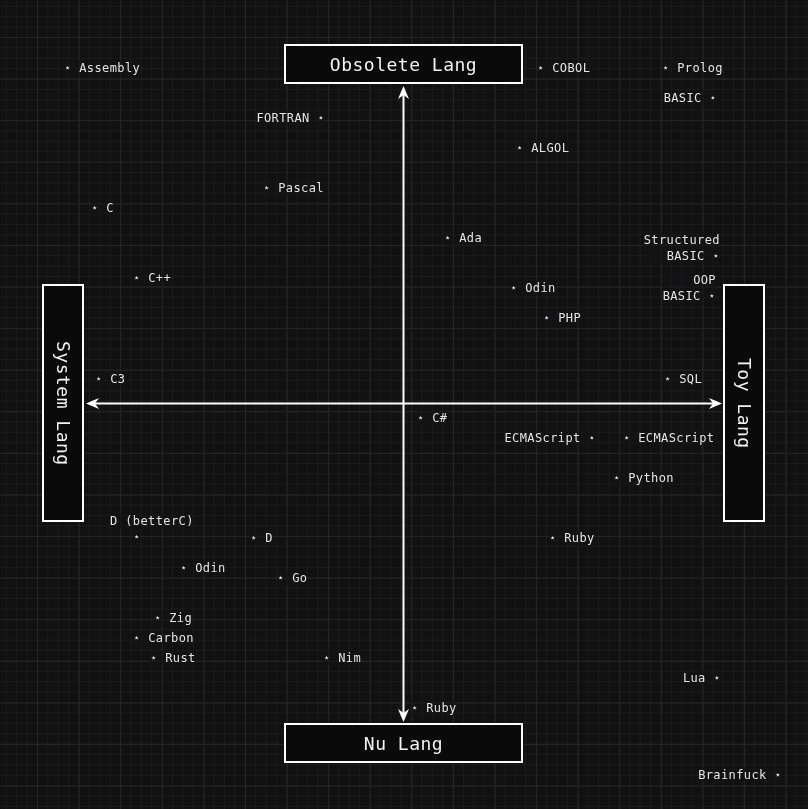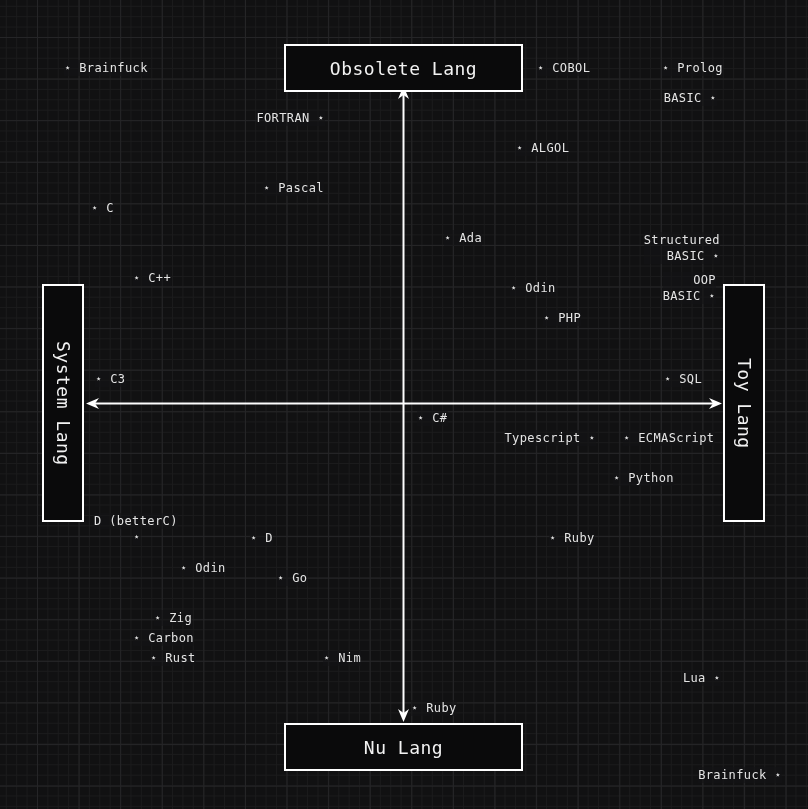--- a/index.html
+++ b/index.html
@@ -30,21 +30,21 @@
   .axis-box{
     position:absolute;
     background:var(--box-fill);
     border:2px solid var(--box-border);
     color:#f2f2f2;
     display:flex;align-items:center;justify-content:center;
     font-size:18px;letter-spacing:0.5px;
     box-sizing:border-box;
     white-space:pre;
   }
-  .axis-box.h{width:239px;height:48px;left:284px;}
+  .axis-box.h{width:239px;height:40px;left:284px;}
   .axis-box.top{top:44px;}
   .axis-box.bottom{top:723px;}
   .axis-box.v{width:42px;height:238px;top:284px;writing-mode:vertical-rl;}
   .axis-box.left{left:42px;}
   .axis-box.right{left:723px;}
   .point{
     position:absolute;
     transform:translateY(-50%);
     color:var(--text);
     font-size:12px;
@@ -79,41 +79,41 @@
 
   <div class="axis-box v left">
     <span>System Lang</span>
   </div>
 
   <div class="axis-box v right">
     <span>Toy Lang</span>
   </div>
 
   <div>
-      <div class="point left" style="top: 68px; left: 64px;"><div>⋆ Brainfuck</div></div>
+      <div class="point left" style="top: 68px; left: 64px;"><div>⋆ Assembly</div></div>
       <div class="point left" style="top: 68px; left: 537px;"><div>⋆ COBOL</div></div>
       <div class="point left" style="top: 68px; left: 662px;"><div>⋆ Prolog</div></div>
       <div class="point right" style="top: 98px; right: 91px;"><div>BASIC ⋆</div></div>
       <div class="point right" style="top: 118px; right: 483px;"><div>FORTRAN ⋆</div></div>
       <div class="point left" style="top: 148px; left: 516px;"><div>⋆ ALGOL</div></div>
       <div class="point left" style="top: 188px; left: 263px;"><div>⋆ Pascal</div></div>
       <div class="point left" style="top: 208px; left: 91px;"><div>⋆ C</div></div>
       <div class="point left" style="top: 238px; left: 444px;"><div>⋆ Ada</div></div>
       <div class="point right" style="top: 248px; right: 88px;"><div>Structured</div><div>BASIC ⋆</div></div>
       <div class="point left" style="top: 278px; left: 133px;"><div>⋆ C++</div></div>
       <div class="point left" style="top: 288px; left: 510px;"><div>⋆ Odin</div></div>
       <div class="point right" style="top: 288px; right: 92px;"><div>OOP</div><div>BASIC ⋆</div></div>
       <div class="point left" style="top: 318px; left: 543px;"><div>⋆ PHP</div></div>
       <div class="point left" style="top: 379px; left: 95px;"><div>⋆ C3</div></div>
       <div class="point left" style="top: 379px; left: 664px;"><div>⋆ SQL</div></div>
       <div class="point left" style="top: 418px; left: 417px;"><div>⋆ C#</div></div>
-      <div class="point right" style="top: 438px; right: 212px;"><div>Typescript ⋆</div></div>
+      <div class="point right" style="top: 438px; right: 212px;"><div>ECMAScript ⋆</div></div>
       <div class="point left" style="top: 438px; left: 623px;"><div>⋆ ECMAScript</div></div>
       <div class="point left" style="top: 478px; left: 613px;"><div>⋆ Python</div></div>
-      <div class="point left" style="top: 521px; left: 94px;"><div>D (betterC)</div></div>
+      <div class="point left" style="top: 521px; left: 110px;"><div>D (betterC)</div></div>
       <div class="point left" style="top: 537px; left: 133px;"><div>⋆</div></div>
       <div class="point left" style="top: 538px; left: 250px;"><div>⋆ D</div></div>
       <div class="point left" style="top: 538px; left: 549px;"><div>⋆ Ruby</div></div>
       <div class="point left" style="top: 568px; left: 180px;"><div>⋆ Odin</div></div>
       <div class="point left" style="top: 578px; left: 277px;"><div>⋆ Go</div></div>
       <div class="point left" style="top: 618px; left: 154px;"><div>⋆ Zig</div></div>
       <div class="point left" style="top: 638px; left: 133px;"><div>⋆ Carbon</div></div>
       <div class="point left" style="top: 658px; left: 150px;"><div>⋆ Rust</div></div>
       <div class="point left" style="top: 658px; left: 323px;"><div>⋆ Nim</div></div>
       <div class="point right" style="top: 678px; right: 87px; text-align: center;"><div>Lua ⋆</div></div>

